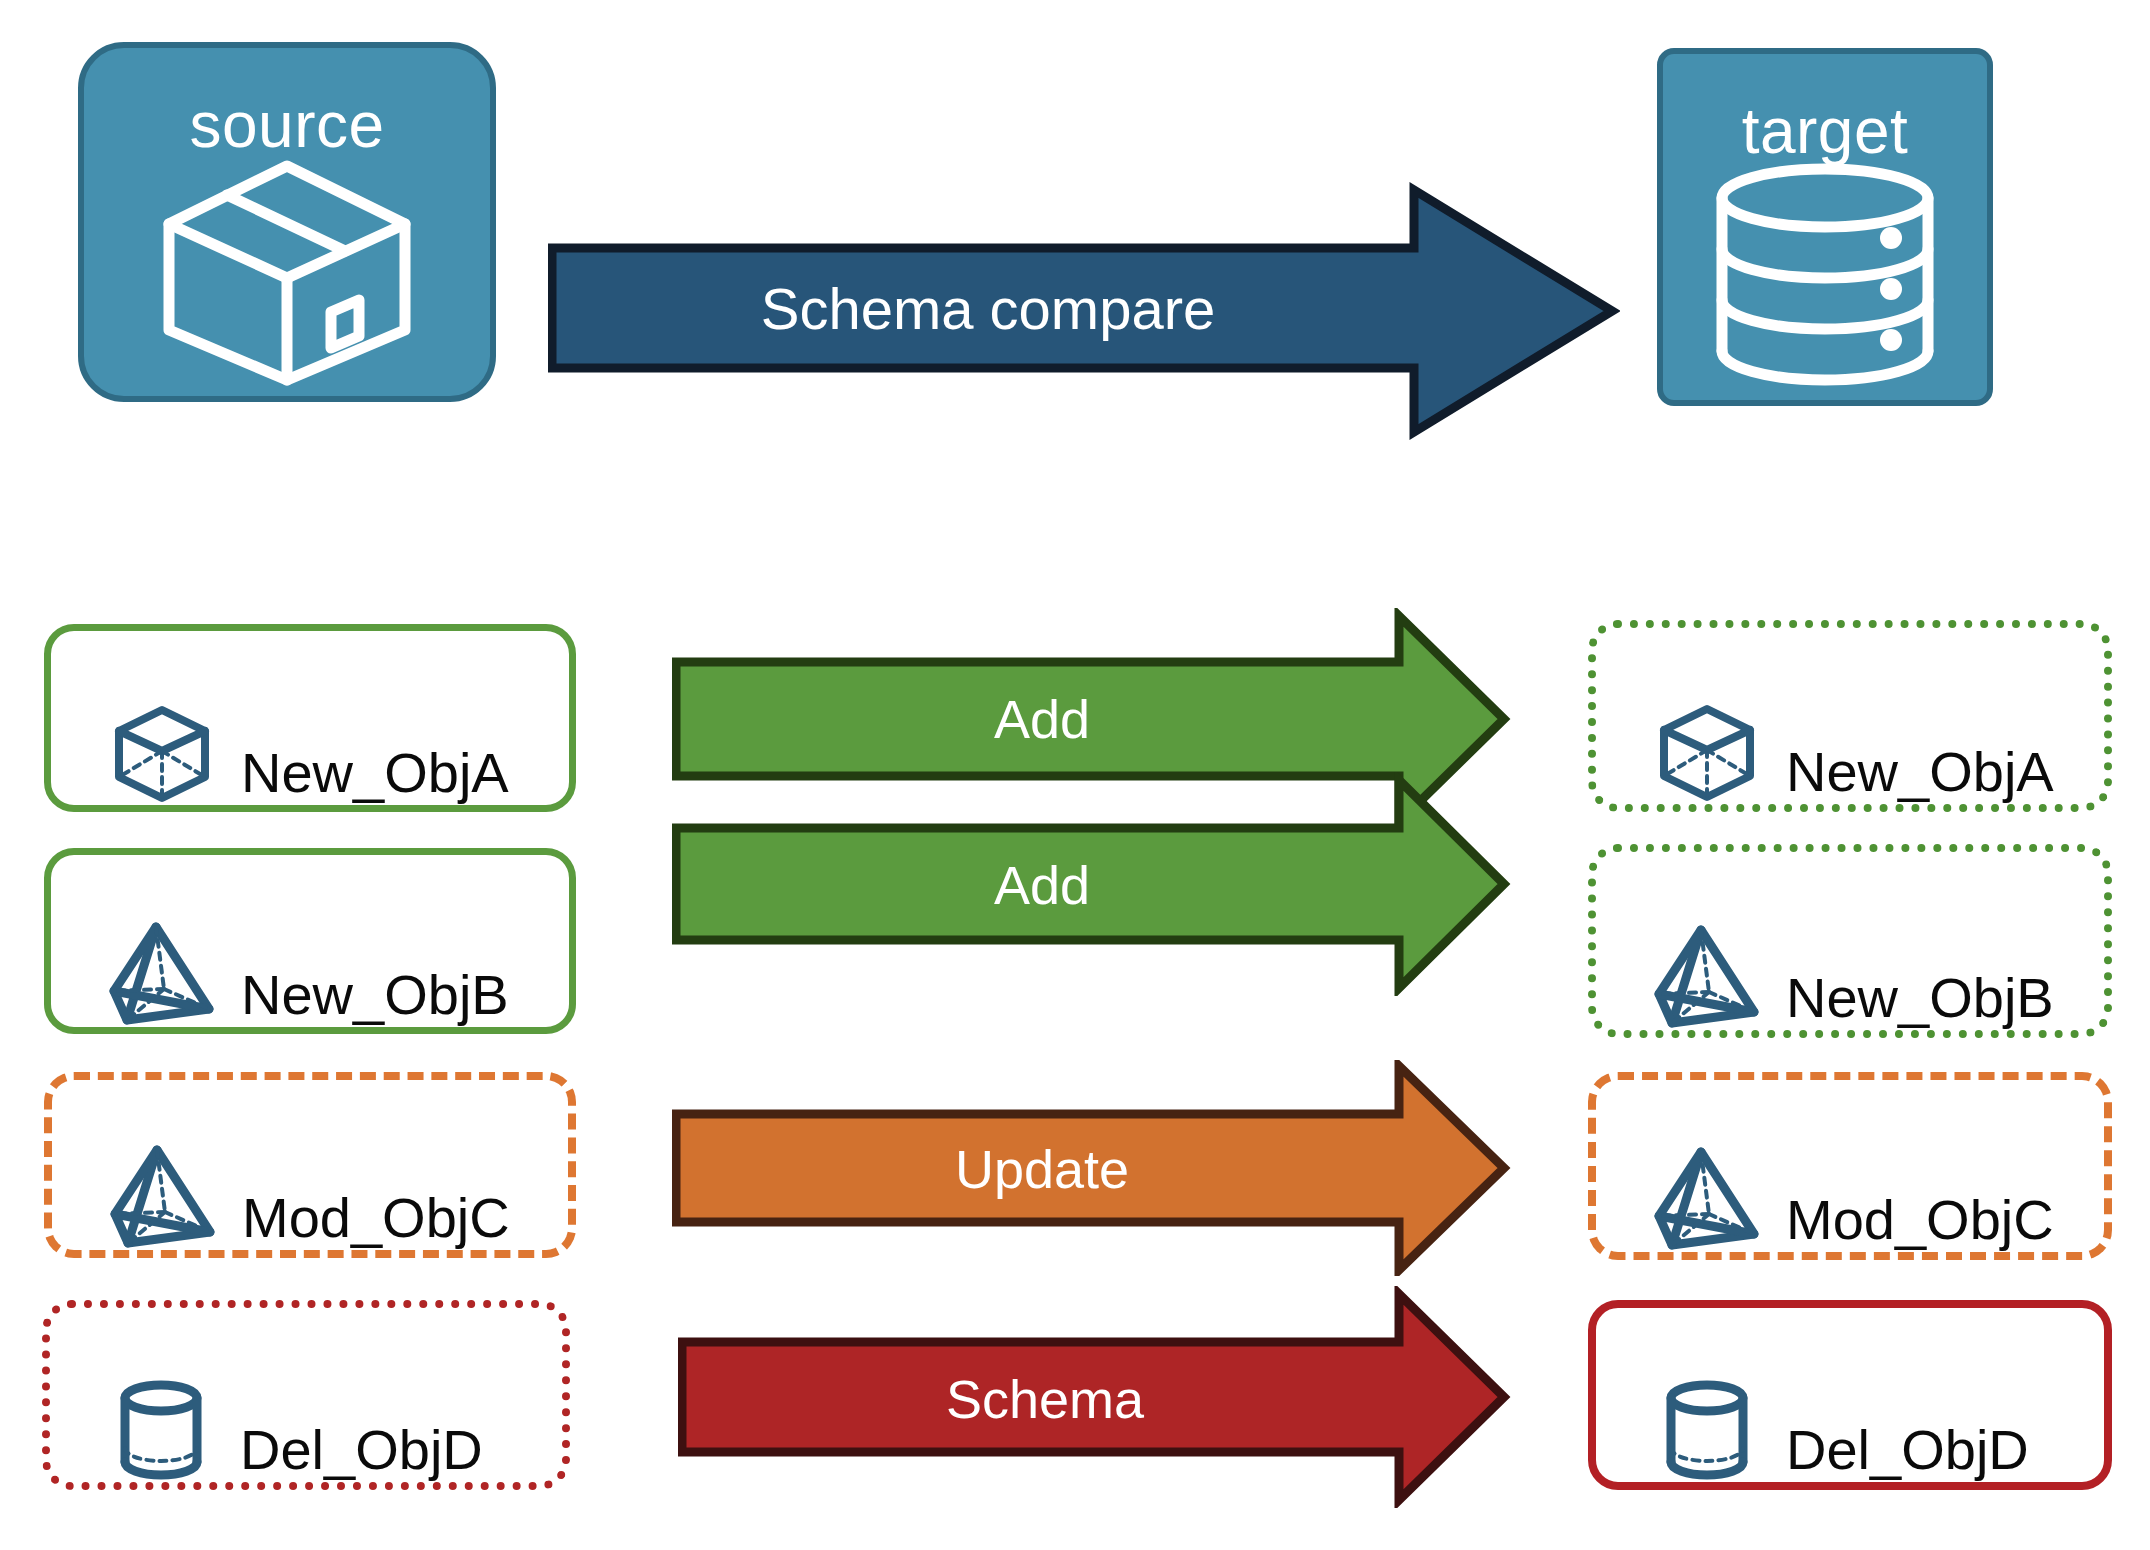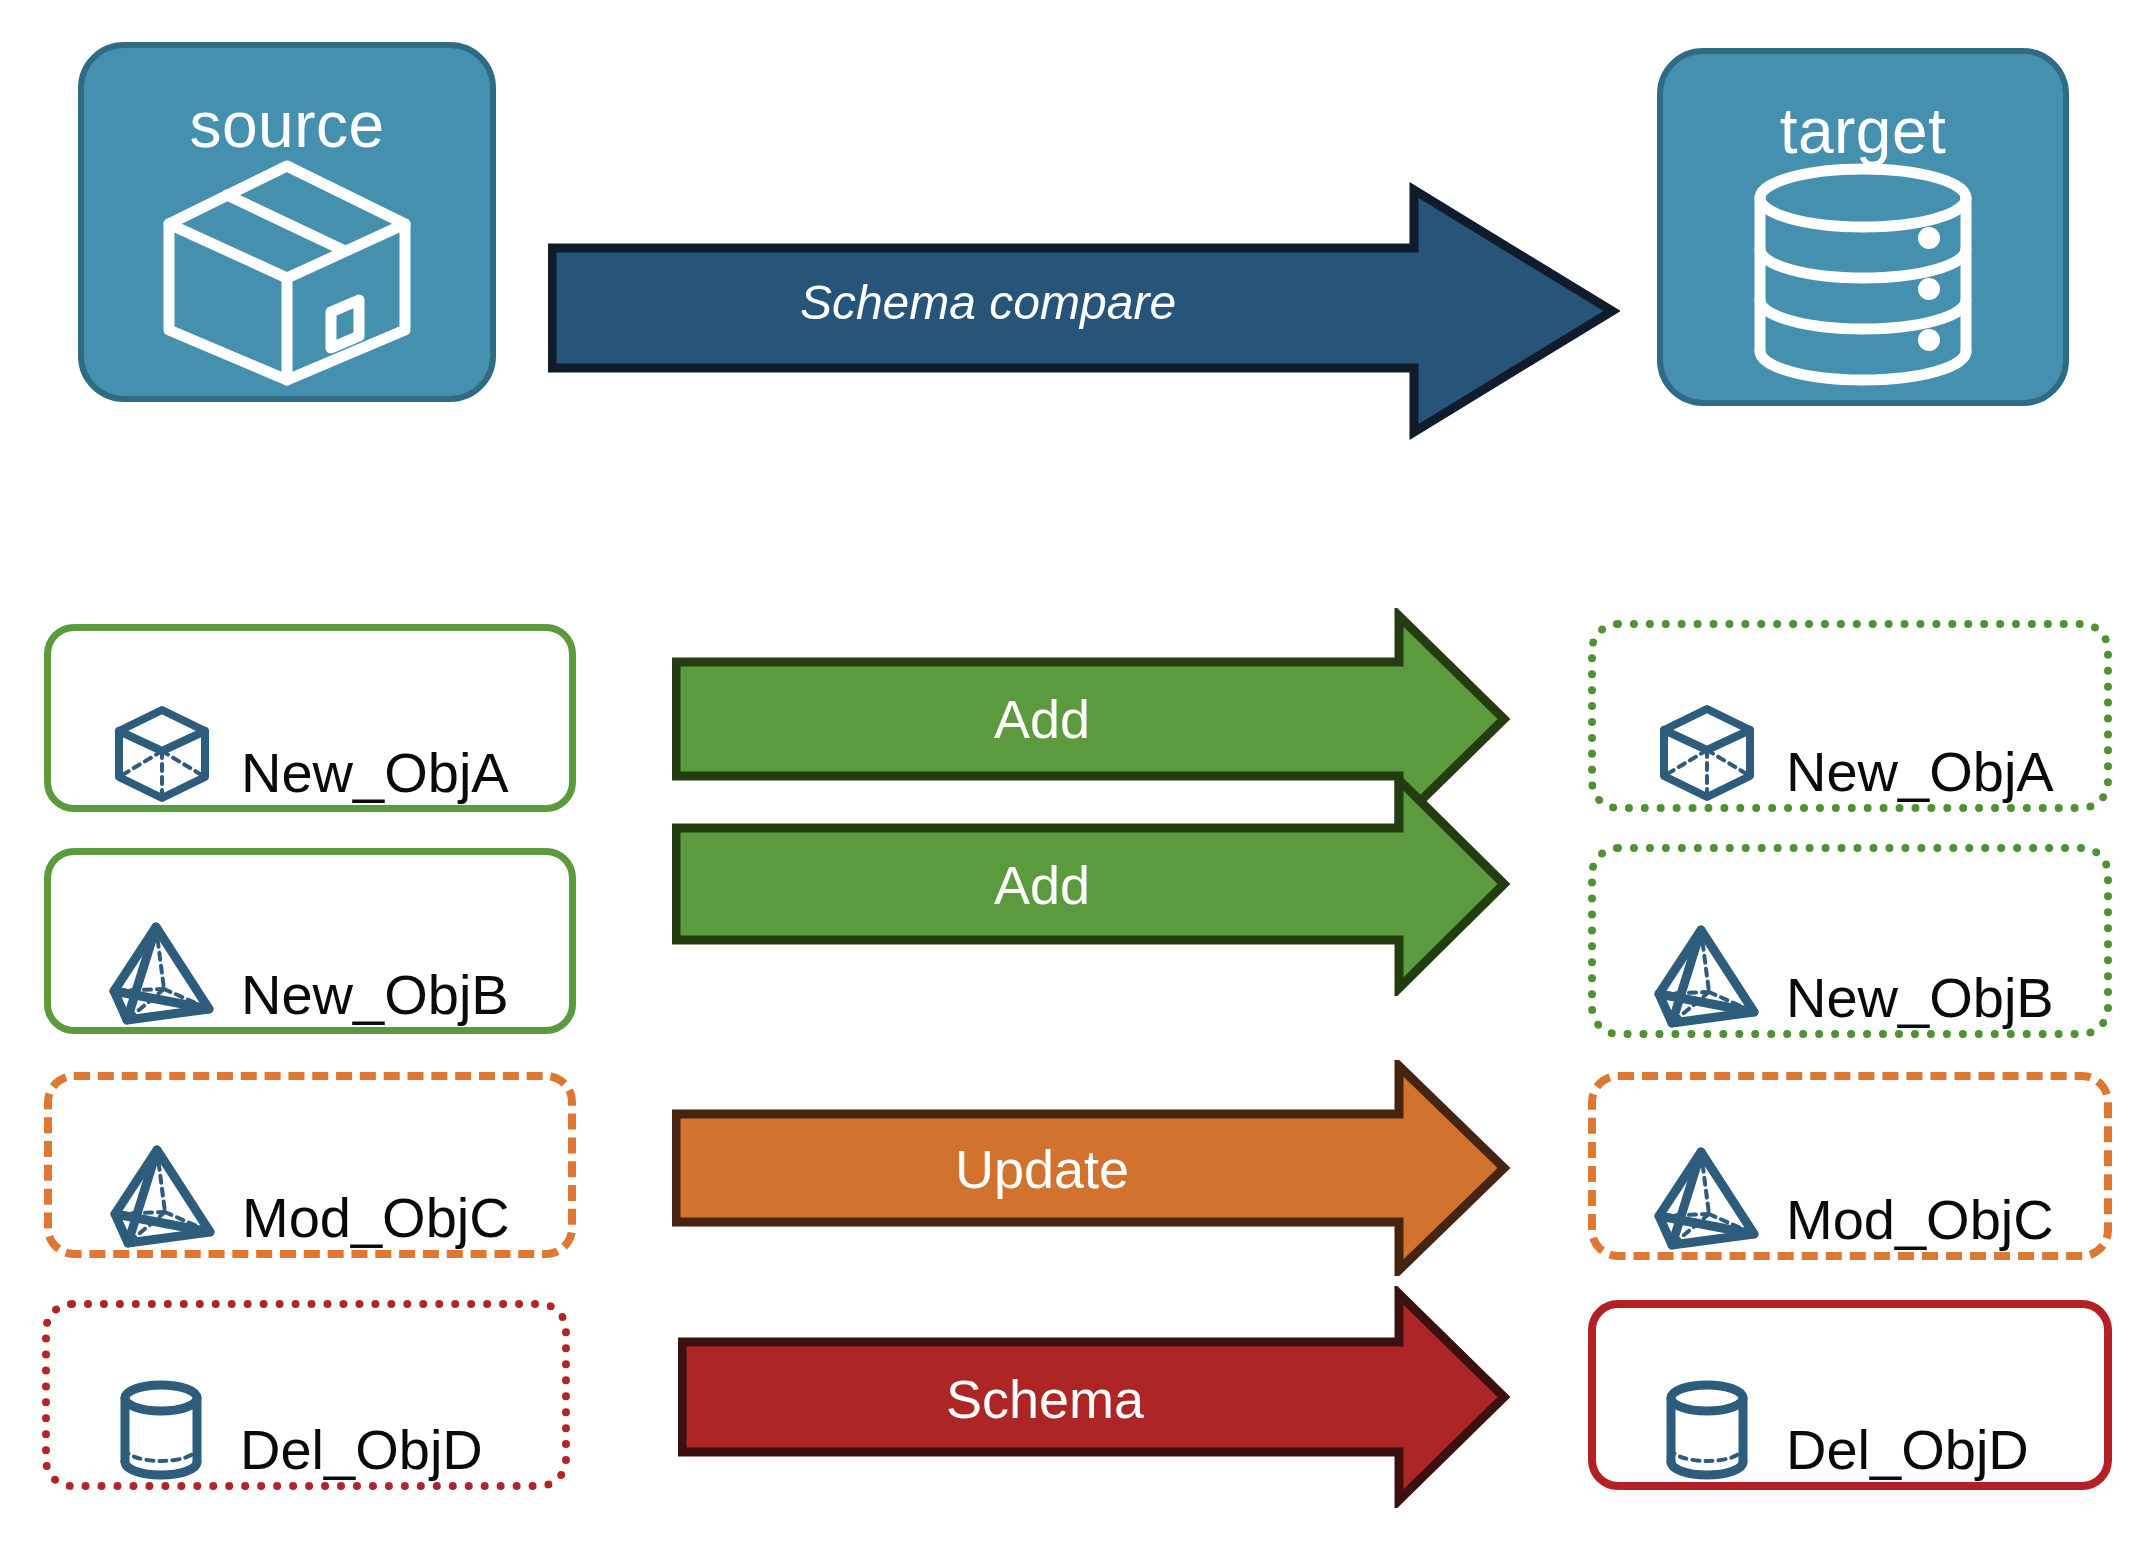--- a/index.html
+++ b/index.html
@@ -26,21 +26,21 @@
   .b-green-dot{border:8px dotted #4E9233;}
   .b-orange-dash{border:8px dashed #DE7732;}
   .b-red-dot{border:8px dotted #B02525;}
   .b-red-solid{border:8px solid #B32025;}
 
   
   .arrow{position:absolute;}
   .arrow svg{display:block;}
   .arrow .alabel{position:absolute;color:#ffffff;font-size:54px;
         white-space:nowrap;text-align:center;}
-  .arrow .alabel.big{font-size:48px;font-style:italic;}
+  .arrow .alabel.big{font-size:58px;}
 </style>
 </head>
 <body>
 
 <div class="stage">
 
   <div class="bigcard" style="left:78px;top:42px;width:418px;height:360px;">
     <div class="caption">source</div>
     <div class="glyph">
       <svg width="265" height="235" viewBox="0 0 265 235">
@@ -48,21 +48,21 @@
           <path d="M132 14 L250 72 L250 178 L132 228 L14 178 L14 72 Z"></path>
           <path d="M14 72 L132 126 L250 72"></path>
           <path d="M132 126 L132 228"></path>
           <path d="M72 43 L190 99"></path>
           <path d="M176 160 L176 196 L204 184 L204 148 Z"></path>
         </g>
       </svg>
     </div>
   </div>
 
-  <div class="bigcard" style="left:1657px;top:48px;width:412px;height:358px;">
+  <div class="bigcard" style="left:1657px;top:48px;width:336px;height:358px;border-radius:17px;">
     <div class="caption">target</div>
     <div class="glyph">
       <svg width="235" height="225" viewBox="0 0 235 225">
         <g fill="none" stroke="#ffffff" stroke-width="11" stroke-linejoin="round" stroke-linecap="round">
           <ellipse cx="117" cy="36" rx="103" ry="29"></ellipse>
           <path d="M14 36 L14 189"></path>
           <path d="M220 36 L220 189"></path>
           <path d="M14 189 A103 29 0 0 0 220 189"></path>
           <path d="M14 87 A103 29 0 0 0 220 87"></path>
           <path d="M14 138 A103 29 0 0 0 220 138"></path>

